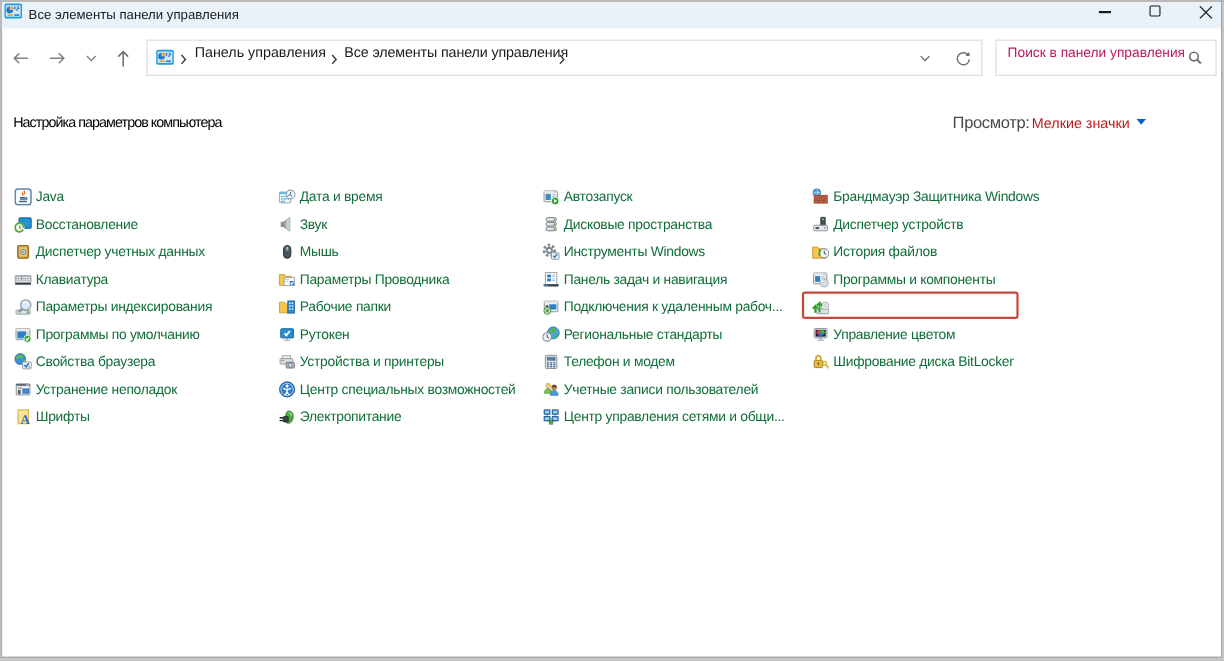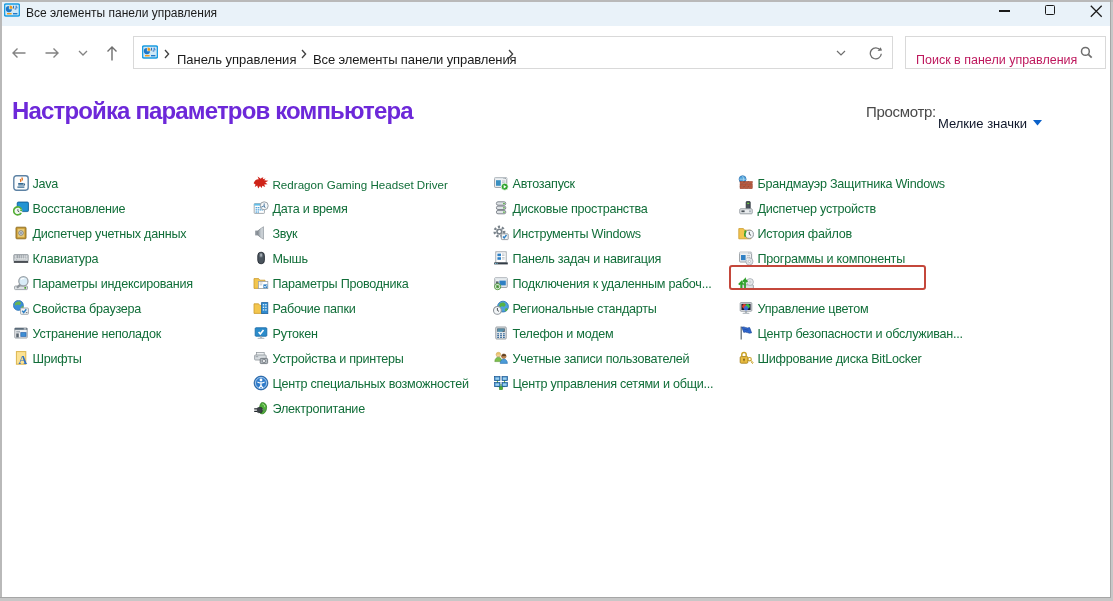--- a/index.html
+++ b/index.html
@@ -8,26 +8,26 @@
 #leftline{left:0;top:0;width:2px;height:597px;background:#b9b9b9}
 #titlebar{left:2px;top:2px;width:1108px;height:24px;background:#e9f2f9}
 #titleic{left:4px;top:2px;width:16px;height:16px}
 #titletxt{left:26px;top:1px;height:24px;line-height:24px;font-size:12px;color:#1a1a1a}
 #btnmin{left:999px;top:10px;width:11px;height:1.5px;background:#1a1a1a}
 #btnmax{left:1045px;top:5px;width:10px;height:10px;border:1.4px solid #1a1a1a;border-radius:1.5px}
 #btnclose{left:1090px;top:5px}
 .navic{color:#838383}
 #addr{left:133px;top:36px;width:760px;height:33px;border:1px solid #d9d9d9;background:#fff}
 #search{left:905px;top:36px;width:201px;height:33px;border:1px solid #d9d9d9;background:#fff}
-.crumbtxt{top:44px;height:44px;line-height:32px;font-size:13px;color:#1b1b1b}
-#heading{left:12px;top:102px;font-size:24px;line-height:18px;color:#6d28d9;font-weight:700;letter-spacing:-0.85px}
+.crumbtxt{top:32px;height:44px;line-height:32px;font-size:13px;color:#1b1b1b}
+#heading{left:12px;top:102px;font-size:13px;line-height:18px;color:#000000;font-weight:400;letter-spacing:-0.85px}
 #viewlbl{left:866px;top:104px;font-size:15px;line-height:16px;color:#494949;letter-spacing:-0.3px}
-#viewval{left:938px;top:116px;font-size:13px;line-height:16px;color:#0f172a}
+#viewval{left:938px;top:104px;font-size:13px;line-height:16px;color:#b91c1c}
 .col{position:absolute;top:166px;width:245px}
-.row{height:25px;display:flex;align-items:flex-end}
+.row{height:25px;display:flex;align-items:center}
 .ic{width:16px;height:16px;flex:0 0 16px;margin-right:3.5px;display:inline-block}
 .abs svg{display:block}
 .lbl{font-size:12.6px;color:#116e39;white-space:nowrap;letter-spacing:-0.25px}
 .lat{font-size:11.6px;letter-spacing:0}
 #redbox{left:729px;top:265px;width:197px;height:25px;border:2.5px solid #c4473b;border-radius:3px}
 </style></head>
 <body>
 <div class="abs" id="win"></div>
 <div class="abs" id="topline"></div>
 <div class="abs" id="leftline"></div>
@@ -179,20 +179,31 @@
           <rect x="1.5" y="11" width="13" height="3.6" rx="1" fill="#dde1e4" stroke="#8d949a" stroke-width="0.8"></rect>
           <rect x="11.4" y="12" width="1.7" height="1.7" fill="#4ba12e"></rect>
           <path d="M7.6 9.2L4 12.8" stroke="#8d949a" stroke-width="2.2"></path>
           <circle cx="10.4" cy="6.2" r="4.6" fill="#d7ebf7" fill-opacity="0.96" stroke="#9aa1a7" stroke-width="1.3"></circle>
           <path d="M7.9 4.6a3 3 0 0 1 3.4-.8" stroke="#ffffff" stroke-width="1.1" fill="none"></path>
         </svg></span>
       <span class="lbl">Параметры индексирования</span>
     </div>
     <div class="row">
       <span class="ic"><svg width="16" height="16" viewBox="0 0 16 16">
+          <rect x="1.6" y="2.6" width="12.6" height="10.2" rx="0.7" fill="#f4f6f7" stroke="#8d949a" stroke-width="0.9"></rect>
+          <rect x="1.6" y="2.6" width="12.6" height="1.7" fill="#dfe5e9"></rect>
+          <rect x="2.8" y="5.2" width="8" height="6.4" fill="#2f80c4"></rect>
+          <path d="M11.6 6h1.6M11.6 7.8h1.6M11.6 9.6h1.6" stroke="#aeb6bc" stroke-width="0.9"></path>
+          <circle cx="12" cy="12" r="3.3" fill="#36a435" stroke="#ffffff" stroke-width="0.7"></circle>
+          <path d="M10.5 12l1.1 1.2 1.9-2.4" stroke="#ffffff" stroke-width="1.2" fill="none"></path>
+        </svg></span>
+      <span class="lbl">Программы по умолчанию</span>
+    </div>
+    <div class="row">
+      <span class="ic"><svg width="16" height="16" viewBox="0 0 16 16">
           <circle cx="5.4" cy="5.4" r="5" fill="#3b8fd8" stroke="#2a6faf" stroke-width="0.7"></circle>
           <path d="M2 3.2c1.4-1.6 3.6-2.2 5.4-1.4l.8 1.8-1.8 1.6-2.2-.8-1.4 1.4-1-1zM8.6 6.4l1.6-.6.4 1.8-1.4 1.4-1.2-1z" fill="#67b454"></path>
           <rect x="7.6" y="8" width="7.8" height="6.3" rx="0.7" fill="#f4f6f7" stroke="#98a0a6" stroke-width="0.9"></rect>
           <path d="M9.2 10.8l1.5 1.7 2.6-3.2" stroke="#2f80c4" stroke-width="1.5" fill="none"></path>
           <path d="M12.8 12.6h1.6" stroke="#6e757c" stroke-width="1"></path>
         </svg></span>
       <span class="lbl">Свойства браузера</span>
     </div>
     <div class="row">
       <span class="ic"><svg width="16" height="16" viewBox="0 0 16 16">
@@ -209,26 +220,20 @@
     </div>
     <div class="row">
       <span class="ic"><svg width="16" height="16" viewBox="0 0 16 16">
           <rect x="3.4" y="1.6" width="9.4" height="12.6" fill="#fce293" stroke="#dcb54e" stroke-width="1"></rect>
           <text x="5.6" y="14.2" font-family="Liberation Serif" font-size="12" font-weight="bold" fill="#2d6fc4">A</text>
         </svg></span>
       <span class="lbl">Шрифты</span>
     </div>
   </div>
 <div class="col" style="left:253px">
-    <div class="row">
-      <span class="ic"><svg width="16" height="16" viewBox="0 0 16 16">
-          <path d="M0.6 8.2c1.2-3 3-4.2 5.2-3.8L4.6 1.6l3.2 2.2c.6-1 1.6-1.4 2.6-1.2l-.7 1.6 2.9-.8-1.4 1.9 4.2.4-3.2 1.7 2.4 1.9-3.4.2 1 2.4-2.9-1.2-.5 2.4-1.9-2.2-1.7 2.6-1-2.9-2.4 1.4.7-2.4z" fill="#cf2318"></path>
-        </svg></span>
-      <span class="lbl lat">Redragon Gaming Headset Driver</span>
-    </div>
     <div class="row">
       <span class="ic"><svg width="16" height="16" viewBox="0 0 16 16">
           <rect x="1.2" y="3.6" width="10.2" height="9.8" rx="0.6" fill="#ffffff" stroke="#9aa1a7" stroke-width="0.9"></rect>
           <rect x="1.2" y="3.6" width="10.2" height="2" fill="#62bee8"></rect>
           <g fill="#3f9bd8">
             <rect x="2.6" y="7" width="1.3" height="1.3"></rect>
             <rect x="4.6" y="7" width="1.3" height="1.3"></rect>
             <rect x="6.6" y="7" width="1.3" height="1.3"></rect>
             <rect x="8.6" y="7" width="1.3" height="1.3"></rect>
             <rect x="2.6" y="9.2" width="1.3" height="1.3"></rect>
@@ -515,28 +520,20 @@
           <circle cx="6.4" cy="6.2" r="2.2" fill="#e33b2e"></circle>
           <circle cx="9.6" cy="6.2" r="2.2" fill="#3bd042" fill-opacity="0.9"></circle>
           <circle cx="8" cy="8.2" r="2.2" fill="#3b6ae0" fill-opacity="0.9"></circle>
           <rect x="6.9" y="11.2" width="2.2" height="1.6" fill="#9aa1a7"></rect>
           <rect x="4.6" y="12.8" width="6.8" height="1.1" rx="0.5" fill="#b9c0c5"></rect>
         </svg></span>
       <span class="lbl">Управление цветом</span>
     </div>
     <div class="row">
       <span class="ic"><svg width="16" height="16" viewBox="0 0 16 16">
-          <path d="M3.2 1.6v12.8" stroke="#5b6670" stroke-width="1.2"></path>
-          <path d="M3.8 2.2c2.8-1.2 4.6 1.8 7.8.4l2 5.2c-3.2 1.4-5.2-1.8-7.8-.4z" fill="#3066cf" stroke="#1d4795" stroke-width="0.7"></path>
-          <path d="M5.6 4.2c1.6-.4 3 1.2 4.8.8" stroke="#1d4795" stroke-width="0.7" fill="none"></path>
-        </svg></span>
-      <span class="lbl">Центр безопасности и обслуживан...</span>
-    </div>
-    <div class="row">
-      <span class="ic"><svg width="16" height="16" viewBox="0 0 16 16">
           <rect x="2.2" y="6.6" width="7.6" height="6.6" rx="1" fill="#e9bc3f" stroke="#a5801f" stroke-width="0.9"></rect>
           <path d="M3.8 6.6V4.6a2.2 2.2 0 0 1 4.4 0v2" stroke="#c9a227" stroke-width="1.5" fill="none"></path>
           <circle cx="6" cy="9.4" r="1" fill="#8a6a1e"></circle>
           <rect x="5.6" y="9.8" width="0.8" height="1.6" fill="#8a6a1e"></rect>
           <circle cx="11.6" cy="9.2" r="1.7" fill="none" stroke="#c9a227" stroke-width="1.1"></circle>
           <path d="M12.8 10.4l2.4 2.4M14.2 11.8l-1 1M15.2 12.8l-1 1" stroke="#c9a227" stroke-width="1" fill="none"></path>
         </svg></span>
       <span class="lbl">Шифрование диска BitLocker</span>
     </div>
   </div>

